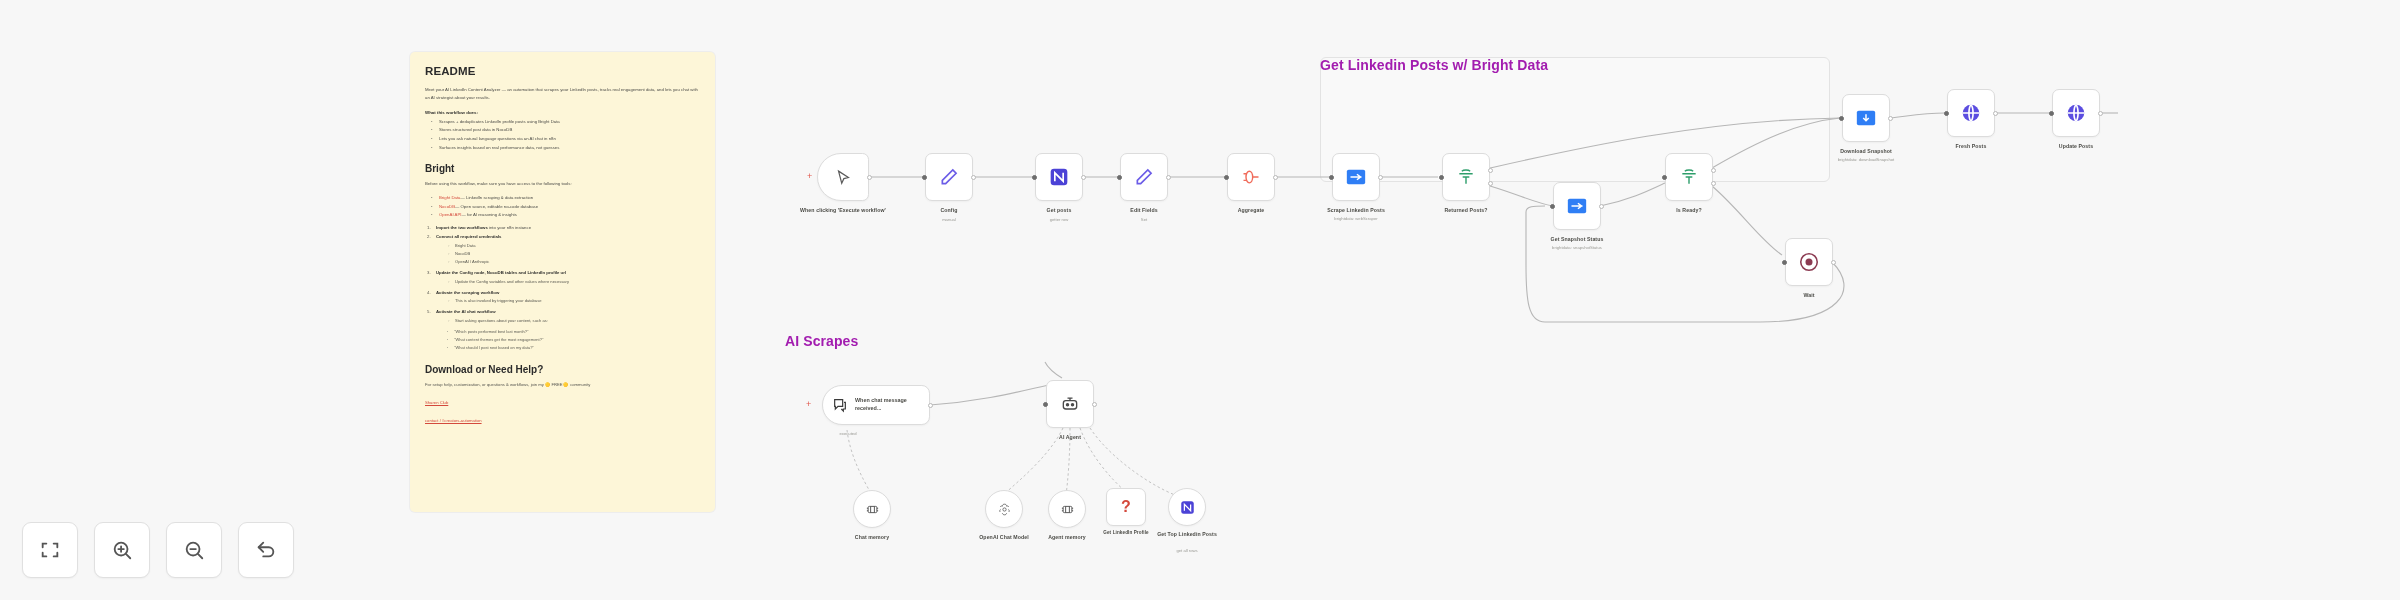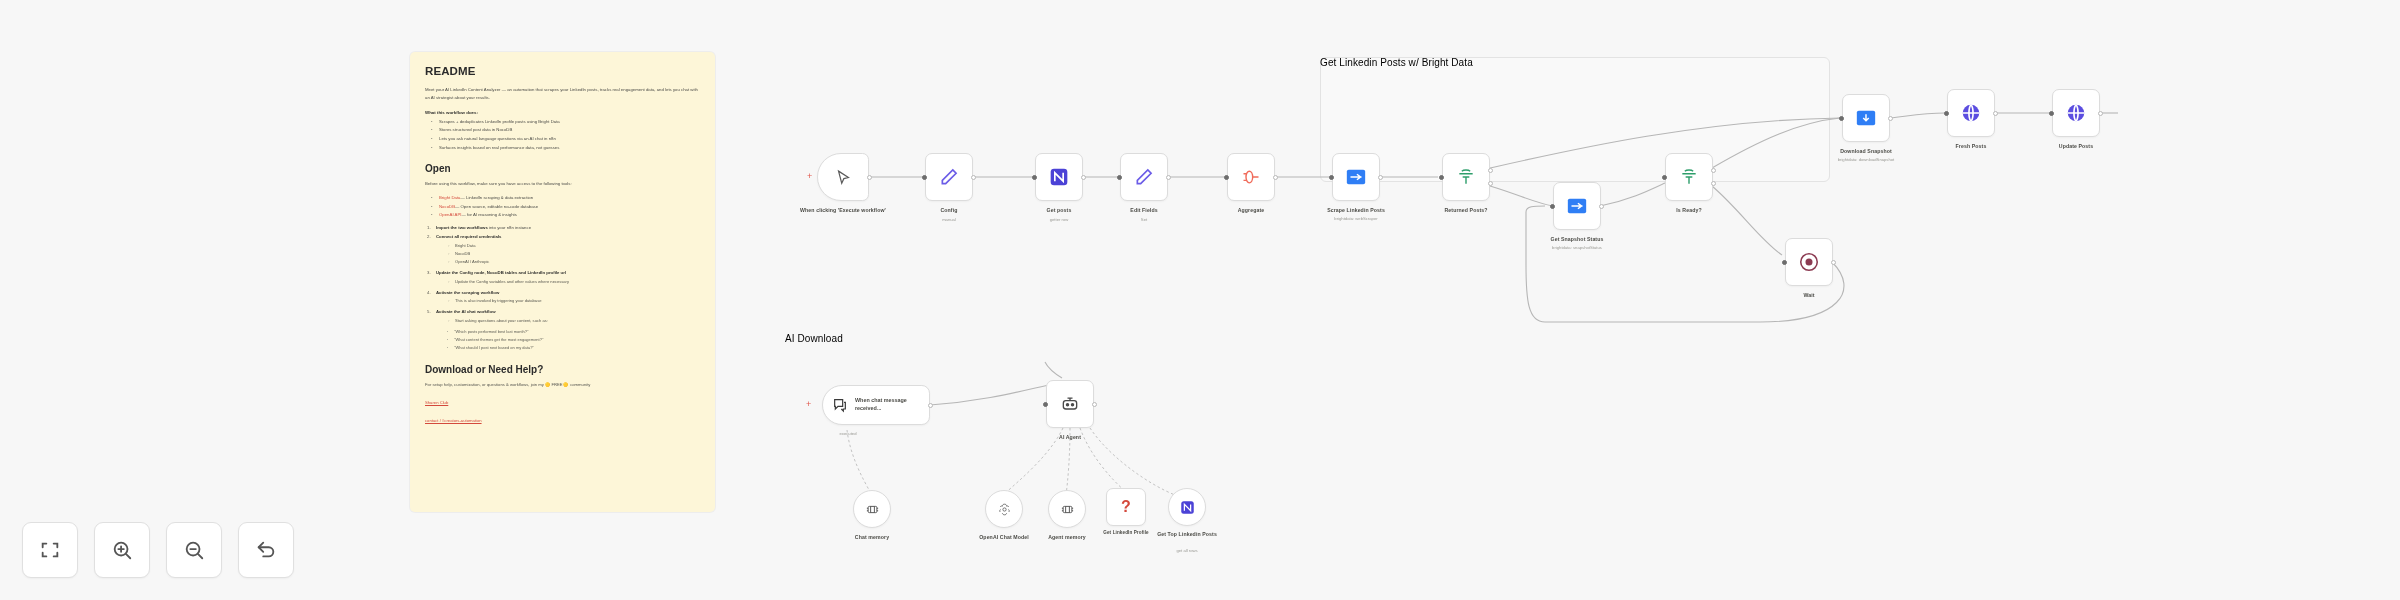--- a/index.html
+++ b/index.html
@@ -43,21 +43,21 @@
   .rd-foot { font-size:4.2px; color:#55554f; line-height:2.0; margin-top:5px;}
 
   
   .sect {
     position: absolute;
     border: 1px solid #e3e3e3;
     border-radius: 6px;
     background: rgba(255,255,255,.32);
   }
   .sect-title {
-    position: absolute; font-size: 10px; font-weight: normal; color: #000000;
+    position: absolute; font-size: 14px; font-weight: bold; color: #a21caf;
     letter-spacing: .1px; white-space: nowrap;
   }
 
   
   .node { position: absolute; }
   .nbox {
     width: 48px; height: 48px; background: #fff;
     border: 1px solid #dcdcdc; border-radius: 7px;
     display: flex; align-items: center; justify-content: center;
     box-shadow: 0 1px 2px rgba(0,0,0,.04);
@@ -107,21 +107,21 @@
     <div class="rd-h1">README</div>
     <div class="rd-lead">Meet your AI LinkedIn Content Analyzer — an automation that scrapes your LinkedIn posts, tracks real engagement data, and lets you chat with an AI strategist about your results.</div>
     <div class="rd-sub">What this workflow does:</div>
     <ul class="rd-ul">
       <li>Scrapes + deduplicates LinkedIn profile posts using Bright Data</li>
       <li>Stores structured post data in NocoDB</li>
       <li>Lets you ask natural language questions via an AI chat in n8n</li>
       <li>Surfaces insights based on real performance data, not guesses</li>
     </ul>
 
-    <div class="rd-h2">Open</div>
+    <div class="rd-h2">Bright</div>
     <div class="rd-p">Before using this workflow, make sure you have access to the following tools:</div>
     <ul class="rd-ul">
       <li><span class="lnk">Bright Data</span><span>— LinkedIn scraping &amp; data extraction</span></li>
       <li><span class="lnk">NocoDB</span><span>— Open source, editable no-code database</span></li>
       <li><span class="lnk">OpenAI API</span><span>— for AI reasoning &amp; insights</span></li>
     </ul>
 
     <ol class="rd-ol">
       <li><b>Import the two workflows</b><span> into your n8n instance</span></li>
       <li><b>Connect all required credentials</b>
@@ -154,21 +154,21 @@
     </ol>
 
     <div class="rd-h2">Download or Need Help?</div>
     <div class="rd-foot">For setup help, customization, or questions &amp; workflows, join my 🟡 FREE 🟡 community</div>
     <div class="rd-foot" style="margin-top:10px"><span class="lnk-u">Sharen Club</span></div>
     <div class="rd-foot" style="margin-top:10px"><span class="lnk-u">contact / #creators-automation</span></div>
   </div>
 
   <div class="sect" style="left:1320px; top:57px; width:510px; height:125px;"></div>
   <div class="sect-title" style="left:1320px; top:57px;">Get Linkedin Posts w/ Bright Data</div>
-  <div class="sect-title" style="left:785px; top:333px;">AI Download</div>
+  <div class="sect-title" style="left:785px; top:333px;">AI Scrapes</div>
 
   <svg class="edge">
     <g fill="none" stroke="#b6b6b6" stroke-width="1.1">
 
       <path d="M869,177 L925,177"></path>
       <path d="M975,177 L1033,177"></path>
       <path d="M1083,177 L1118,177"></path>
       <path d="M1168,177 L1225,177"></path>
       <path d="M1275,177 L1330,177"></path>
       <path d="M1380,177 L1438,177"></path>

